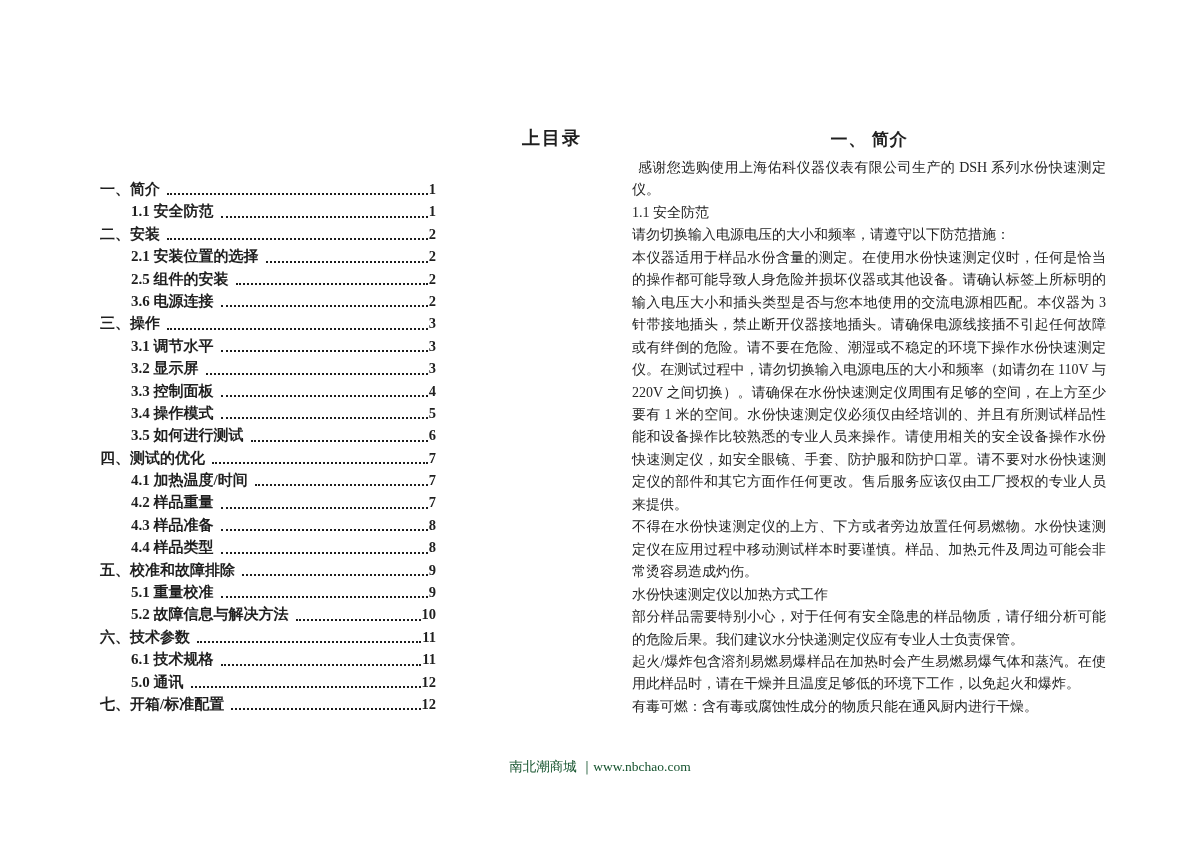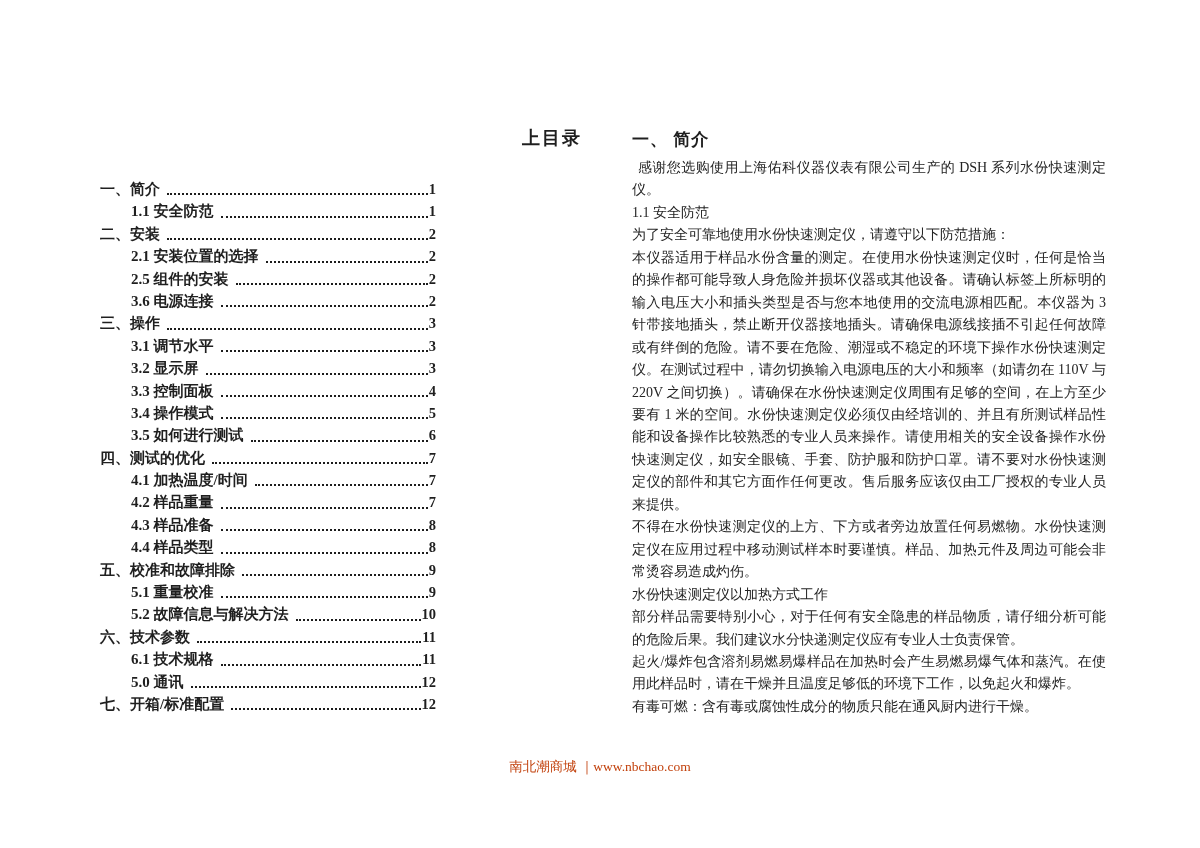--- a/index.html
+++ b/index.html
@@ -56,21 +56,21 @@
 
   
   .content-column {
     position: absolute;
     left: 632px;
     top: 128px;
     width: 474px;
   }
   .intro-heading {
     margin: 0 0 5px 0;
-    text-align: left;
+    text-align: center;
     font-size: 17px;
     font-weight: bold;
     letter-spacing: 1px;
     line-height: 24px;
   }
   .body-paragraph {
     margin: 0;
     font-size: 14px;
     line-height: 22.45px;
     text-align: justify;
@@ -80,21 +80,21 @@
 
   
   .page-footer {
     position: absolute;
     left: 0;
     top: 757px;
     width: 1200px;
     text-align: center;
     font-size: 13.5px;
     line-height: 20px;
-    color: #c2410c;
+    color: #14532d;
   }
 </style>
 </head>
 <body>
 
 <div class="page">
 
   <section class="toc-column">
     <div class="toc-title">上目录</div>
     <div class="toc-list">
@@ -219,21 +219,21 @@
     <span class="toc-page">12</span>
   </div>
       </div>
   </section>
 
   <section class="content-column">
     <h1 class="intro-heading">一、 简介</h1>
     <div>
         <p class="body-paragraph indent">感谢您选购使用上海佑科仪器仪表有限公司生产的 DSH 系列水份快速测定仪。</p>
         <p class="body-paragraph">1.1 安全防范</p>
-        <p class="body-paragraph">为了安全可靠地使用水份快速测定仪，请遵守以下防范措施：</p>
+        <p class="body-paragraph">请勿切换输入电源电压的大小和频率，请遵守以下防范措施：</p>
         <p class="body-paragraph">本仪器适用于样品水份含量的测定。在使用水份快速测定仪时，任何是恰当的操作都可能导致人身危险并损坏仪器或其他设备。请确认标签上所标明的输入电压大小和插头类型是否与您本地使用的交流电源相匹配。本仪器为 3 针带接地插头，禁止断开仪器接地插头。请确保电源线接插不引起任何故障或有绊倒的危险。请不要在危险、潮湿或不稳定的环境下操作水份快速测定仪。在测试过程中，请勿切换输入电源电压的大小和频率（如请勿在 110V 与 220V 之间切换）。请确保在水份快速测定仪周围有足够的空间，在上方至少要有 1 米的空间。水份快速测定仪必须仅由经培训的、并且有所测试样品性能和设备操作比较熟悉的专业人员来操作。请使用相关的安全设备操作水份快速测定仪，如安全眼镜、手套、防护服和防护口罩。请不要对水份快速测定仪的部件和其它方面作任何更改。售后服务应该仅由工厂授权的专业人员来提供。</p>
         <p class="body-paragraph">不得在水份快速测定仪的上方、下方或者旁边放置任何易燃物。水份快速测定仪在应用过程中移动测试样本时要谨慎。样品、加热元件及周边可能会非常烫容易造成灼伤。</p>
         <p class="body-paragraph">水份快速测定仪以加热方式工作</p>
         <p class="body-paragraph">部分样品需要特别小心，对于任何有安全隐患的样品物质，请仔细分析可能的危险后果。我们建议水分快递测定仪应有专业人士负责保管。</p>
         <p class="body-paragraph">起火/爆炸包含溶剂易燃易爆样品在加热时会产生易燃易爆气体和蒸汽。在使用此样品时，请在干燥并且温度足够低的环境下工作，以免起火和爆炸。</p>
         <p class="body-paragraph">有毒可燃：含有毒或腐蚀性成分的物质只能在通风厨内进行干燥。</p>
       </div>
   </section>
 
   <footer class="page-footer">

